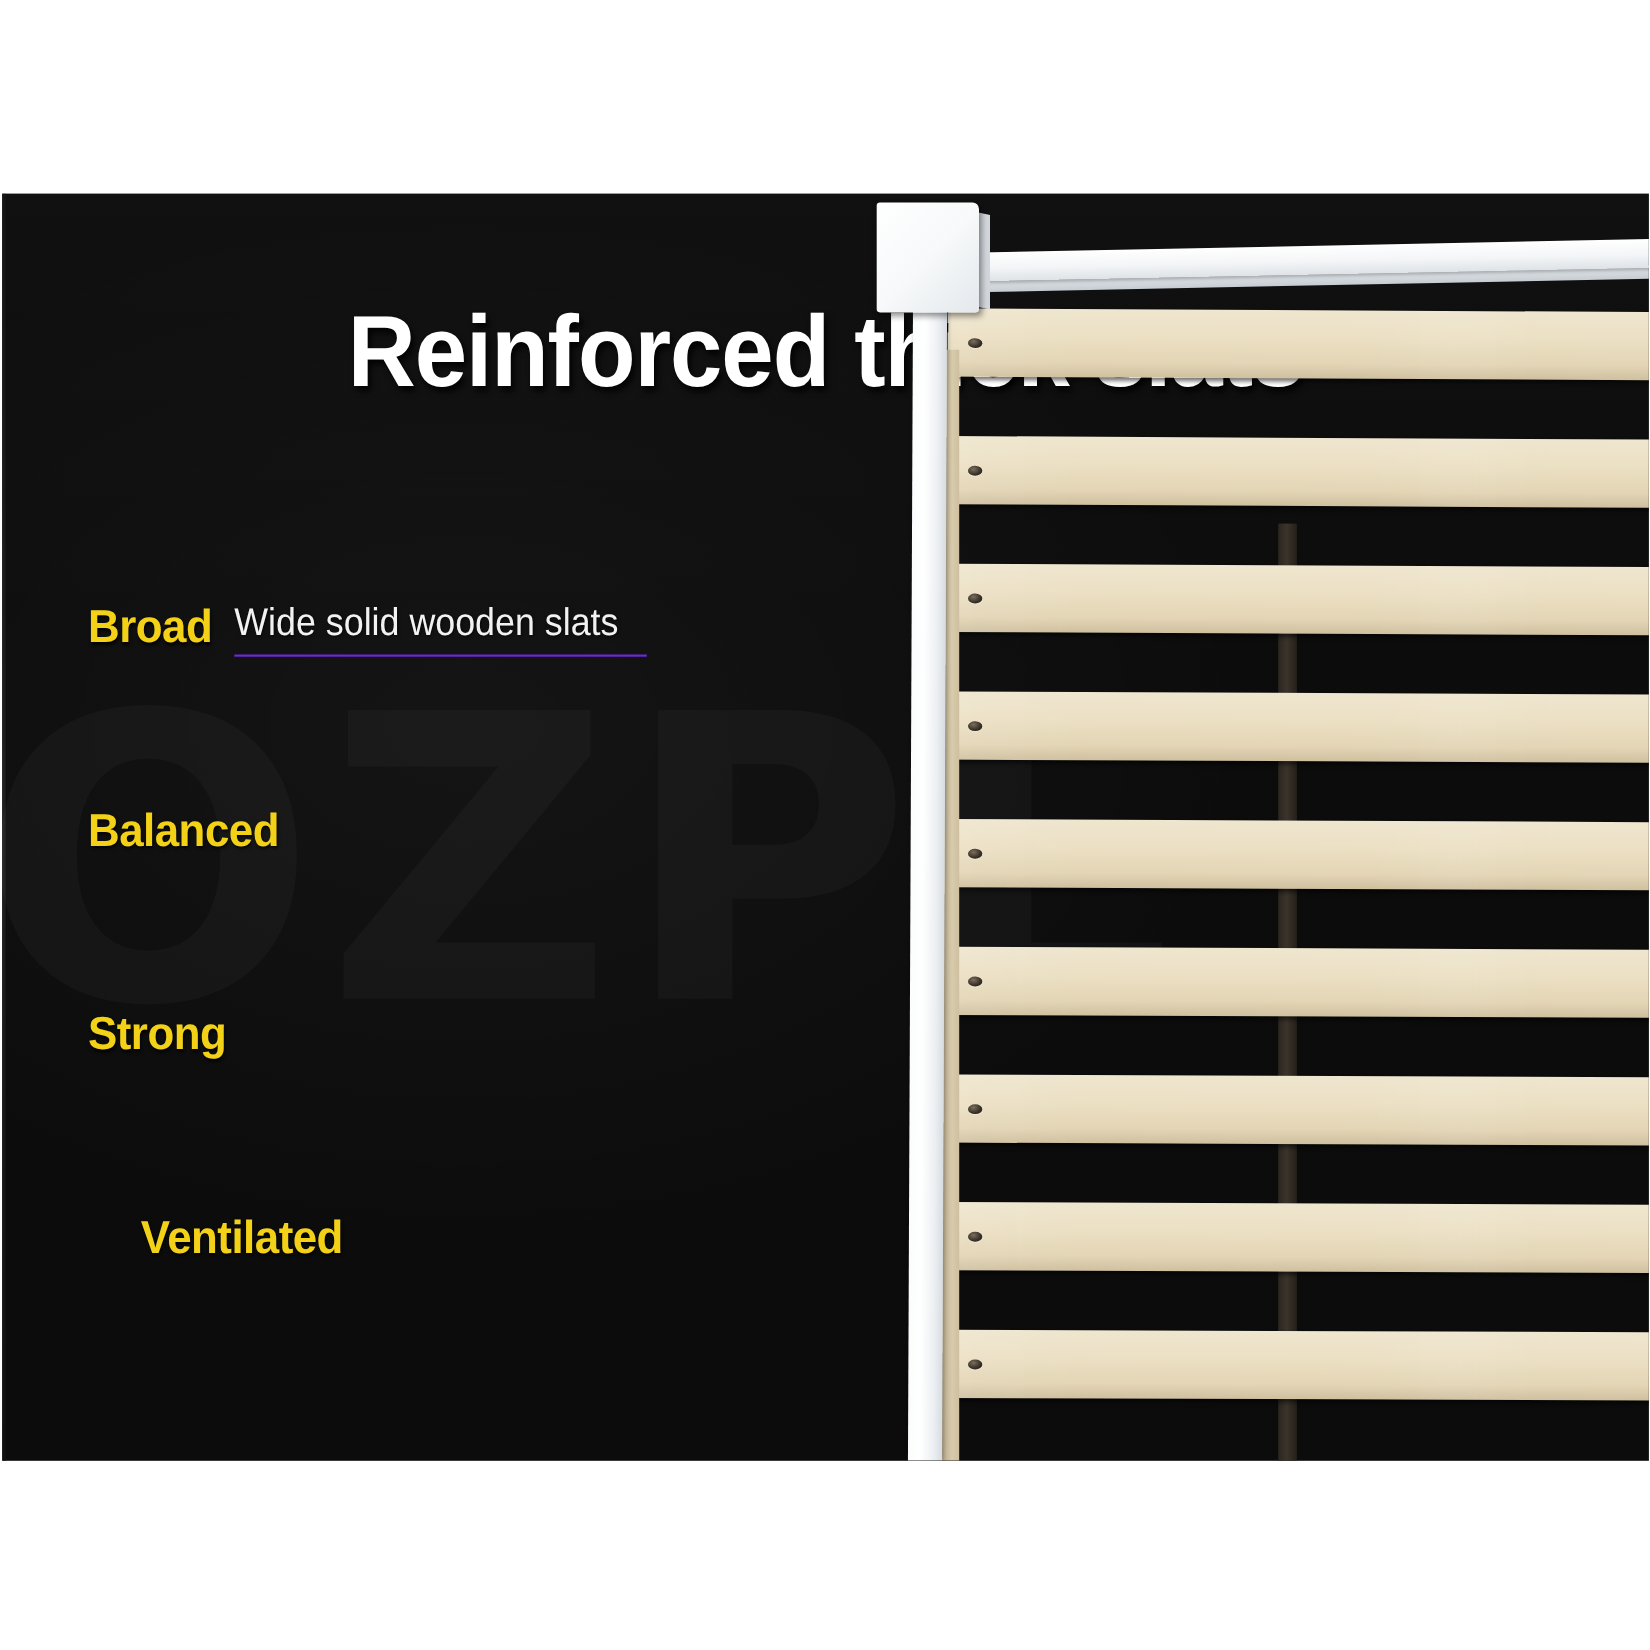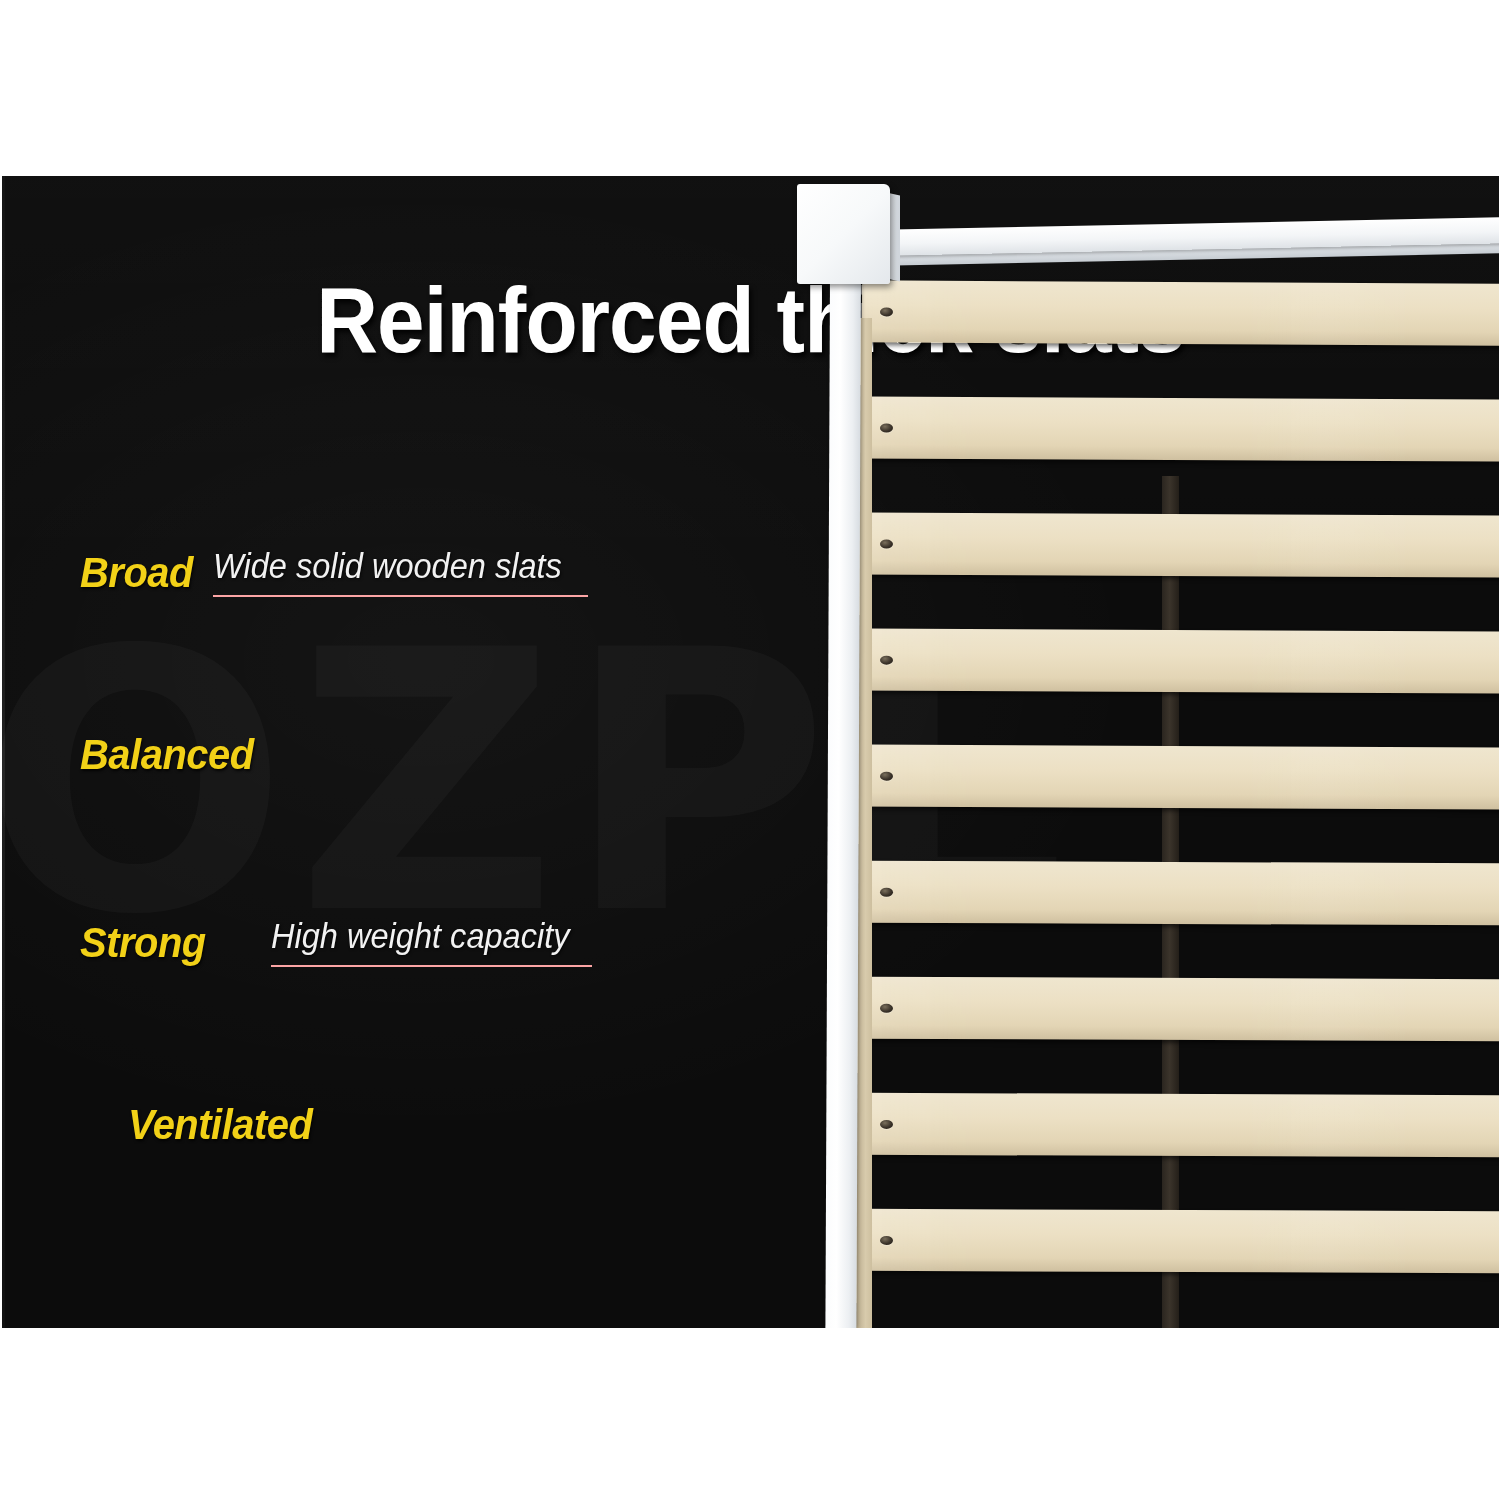--- a/index.html
+++ b/index.html
@@ -81,44 +81,43 @@
     position: absolute;
     left: 78px;
     top: 370px;
     width: 720px;
   }
 
   .feature {
     position: absolute;
     left: 0;
     display: flex;
-    align-items: flex-end;
+    align-items: flex-start;
     white-space: nowrap;
-    font-style: italic;
   }
   .feature.f0 { top: 0px; }
   .feature.f1 { top: 185px; }
   .feature.f2 { top: 370px; gap: 45px; }
   .feature.f3 { top: 555px; margin-left: 48px; }
 
   .f-key {
     color: #f2d117;
     font-weight: 700;
     font-size: 42px;
     letter-spacing: -0.5px;
     transform: scaleX(0.95);
     transform-origin: 0 50%;
     text-shadow: 1px 2px 3px rgba(0,0,0,0.8);
   }
 
   .f-val-wrap {
     position: relative;
     margin-left: 14px;
     padding-bottom: 9px;
-    border-bottom: 2px solid #fca5a5;
+    border-bottom: 2px solid #6d28d9;
   }
 
   .f-val {
     display: block;
     color: #f2f2f2;
     font-weight: 400;
     font-size: 35px;
     letter-spacing: 0px;
     transform: scaleX(0.93);
     transform-origin: 0 50%;
@@ -282,23 +281,20 @@
           <span class="f-val">Wide solid wooden slats</span>
         </span>
       </div>
 
       <div class="feature f1">
         <span class="f-key">Balanced</span>
       </div>
 
       <div class="feature f2">
         <span class="f-key">Strong</span>
-        <span class="f-val-wrap">
-          <span class="f-val">High weight capacity</span>
-        </span>
       </div>
 
       <div class="feature f3">
         <span class="f-key">Ventilated</span>
       </div>
 
     </div>
 
     <div id="bed">
 

